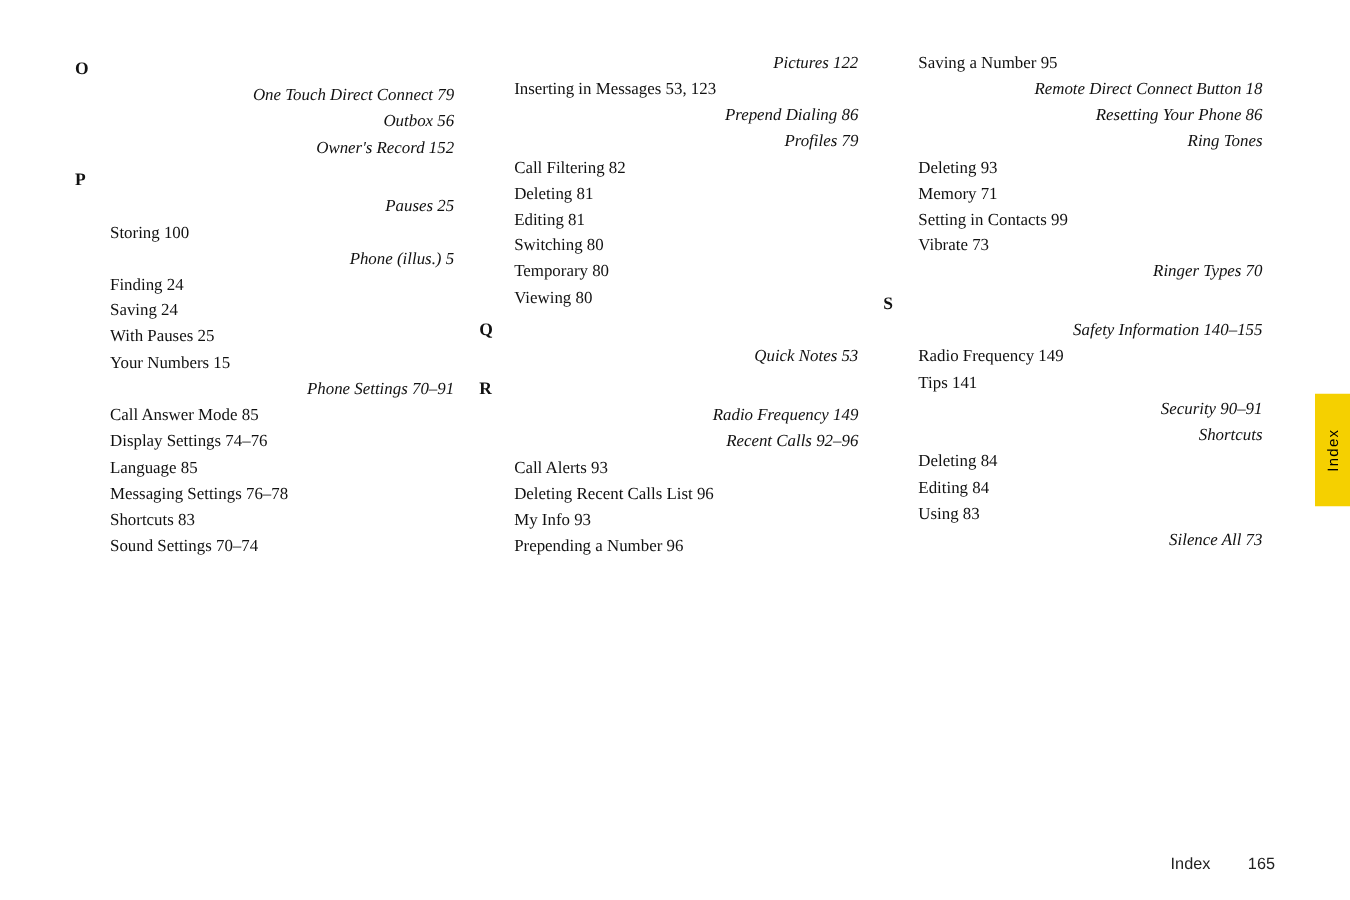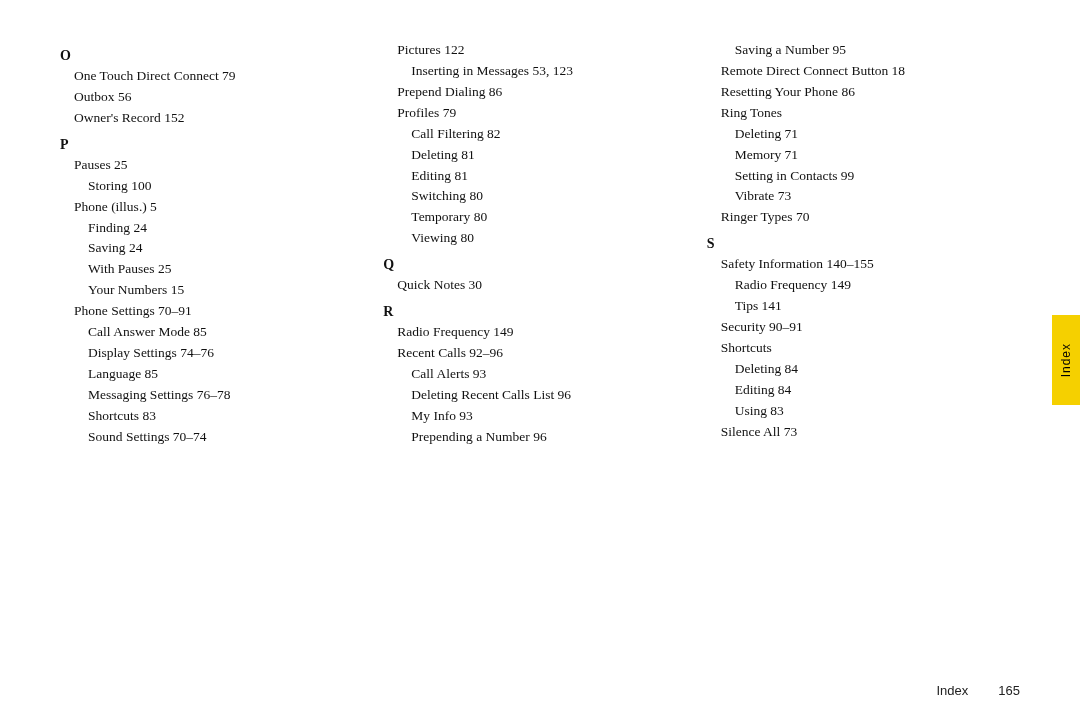--- a/index.html
+++ b/index.html
@@ -41,20 +41,22 @@
       margin-bottom: 2px;
     }
 
     .entry {
       line-height: 1.55;
       padding-left: 0px;
     }
 
     .entry-l1 {
       padding-left: 14px;
+      font-style: italic;
+      text-align: right;
     }
 
     .entry-l2 {
       padding-left: 28px;
     }
 
     .tab {
       position: absolute;
       right: 0;
       top: 50%;
@@ -124,36 +126,36 @@
       <div class="entry entry-l2">Inserting in Messages 53, 123</div>
       <div class="entry entry-l1">Prepend Dialing 86</div>
       <div class="entry entry-l1">Profiles 79</div>
       <div class="entry entry-l2">Call Filtering 82</div>
       <div class="entry entry-l2">Deleting 81</div>
       <div class="entry entry-l2">Editing 81</div>
       <div class="entry entry-l2">Switching 80</div>
       <div class="entry entry-l2">Temporary 80</div>
       <div class="entry entry-l2">Viewing 80</div>
       <div class="section-letter">Q</div>
-      <div class="entry entry-l1">Quick Notes 30</div>
+      <div class="entry entry-l1">Quick Notes 53</div>
       <div class="section-letter">R</div>
       <div class="entry entry-l1">Radio Frequency 149</div>
       <div class="entry entry-l1">Recent Calls 92–96</div>
       <div class="entry entry-l2">Call Alerts 93</div>
       <div class="entry entry-l2">Deleting Recent Calls List 96</div>
       <div class="entry entry-l2">My Info 93</div>
       <div class="entry entry-l2">Prepending a Number 96</div>
     </div>
 
   <div class="column" id="col3-container">
       <div class="entry entry-l2">Saving a Number 95</div>
       <div class="entry entry-l1">Remote Direct Connect Button 18</div>
       <div class="entry entry-l1">Resetting Your Phone 86</div>
       <div class="entry entry-l1">Ring Tones</div>
-      <div class="entry entry-l2">Deleting 71</div>
+      <div class="entry entry-l2">Deleting 93</div>
       <div class="entry entry-l2">Memory 71</div>
       <div class="entry entry-l2">Setting in Contacts 99</div>
       <div class="entry entry-l2">Vibrate 73</div>
       <div class="entry entry-l1">Ringer Types 70</div>
       <div class="section-letter">S</div>
       <div class="entry entry-l1">Safety Information 140–155</div>
       <div class="entry entry-l2">Radio Frequency 149</div>
       <div class="entry entry-l2">Tips 141</div>
       <div class="entry entry-l1">Security 90–91</div>
       <div class="entry entry-l1">Shortcuts</div>

